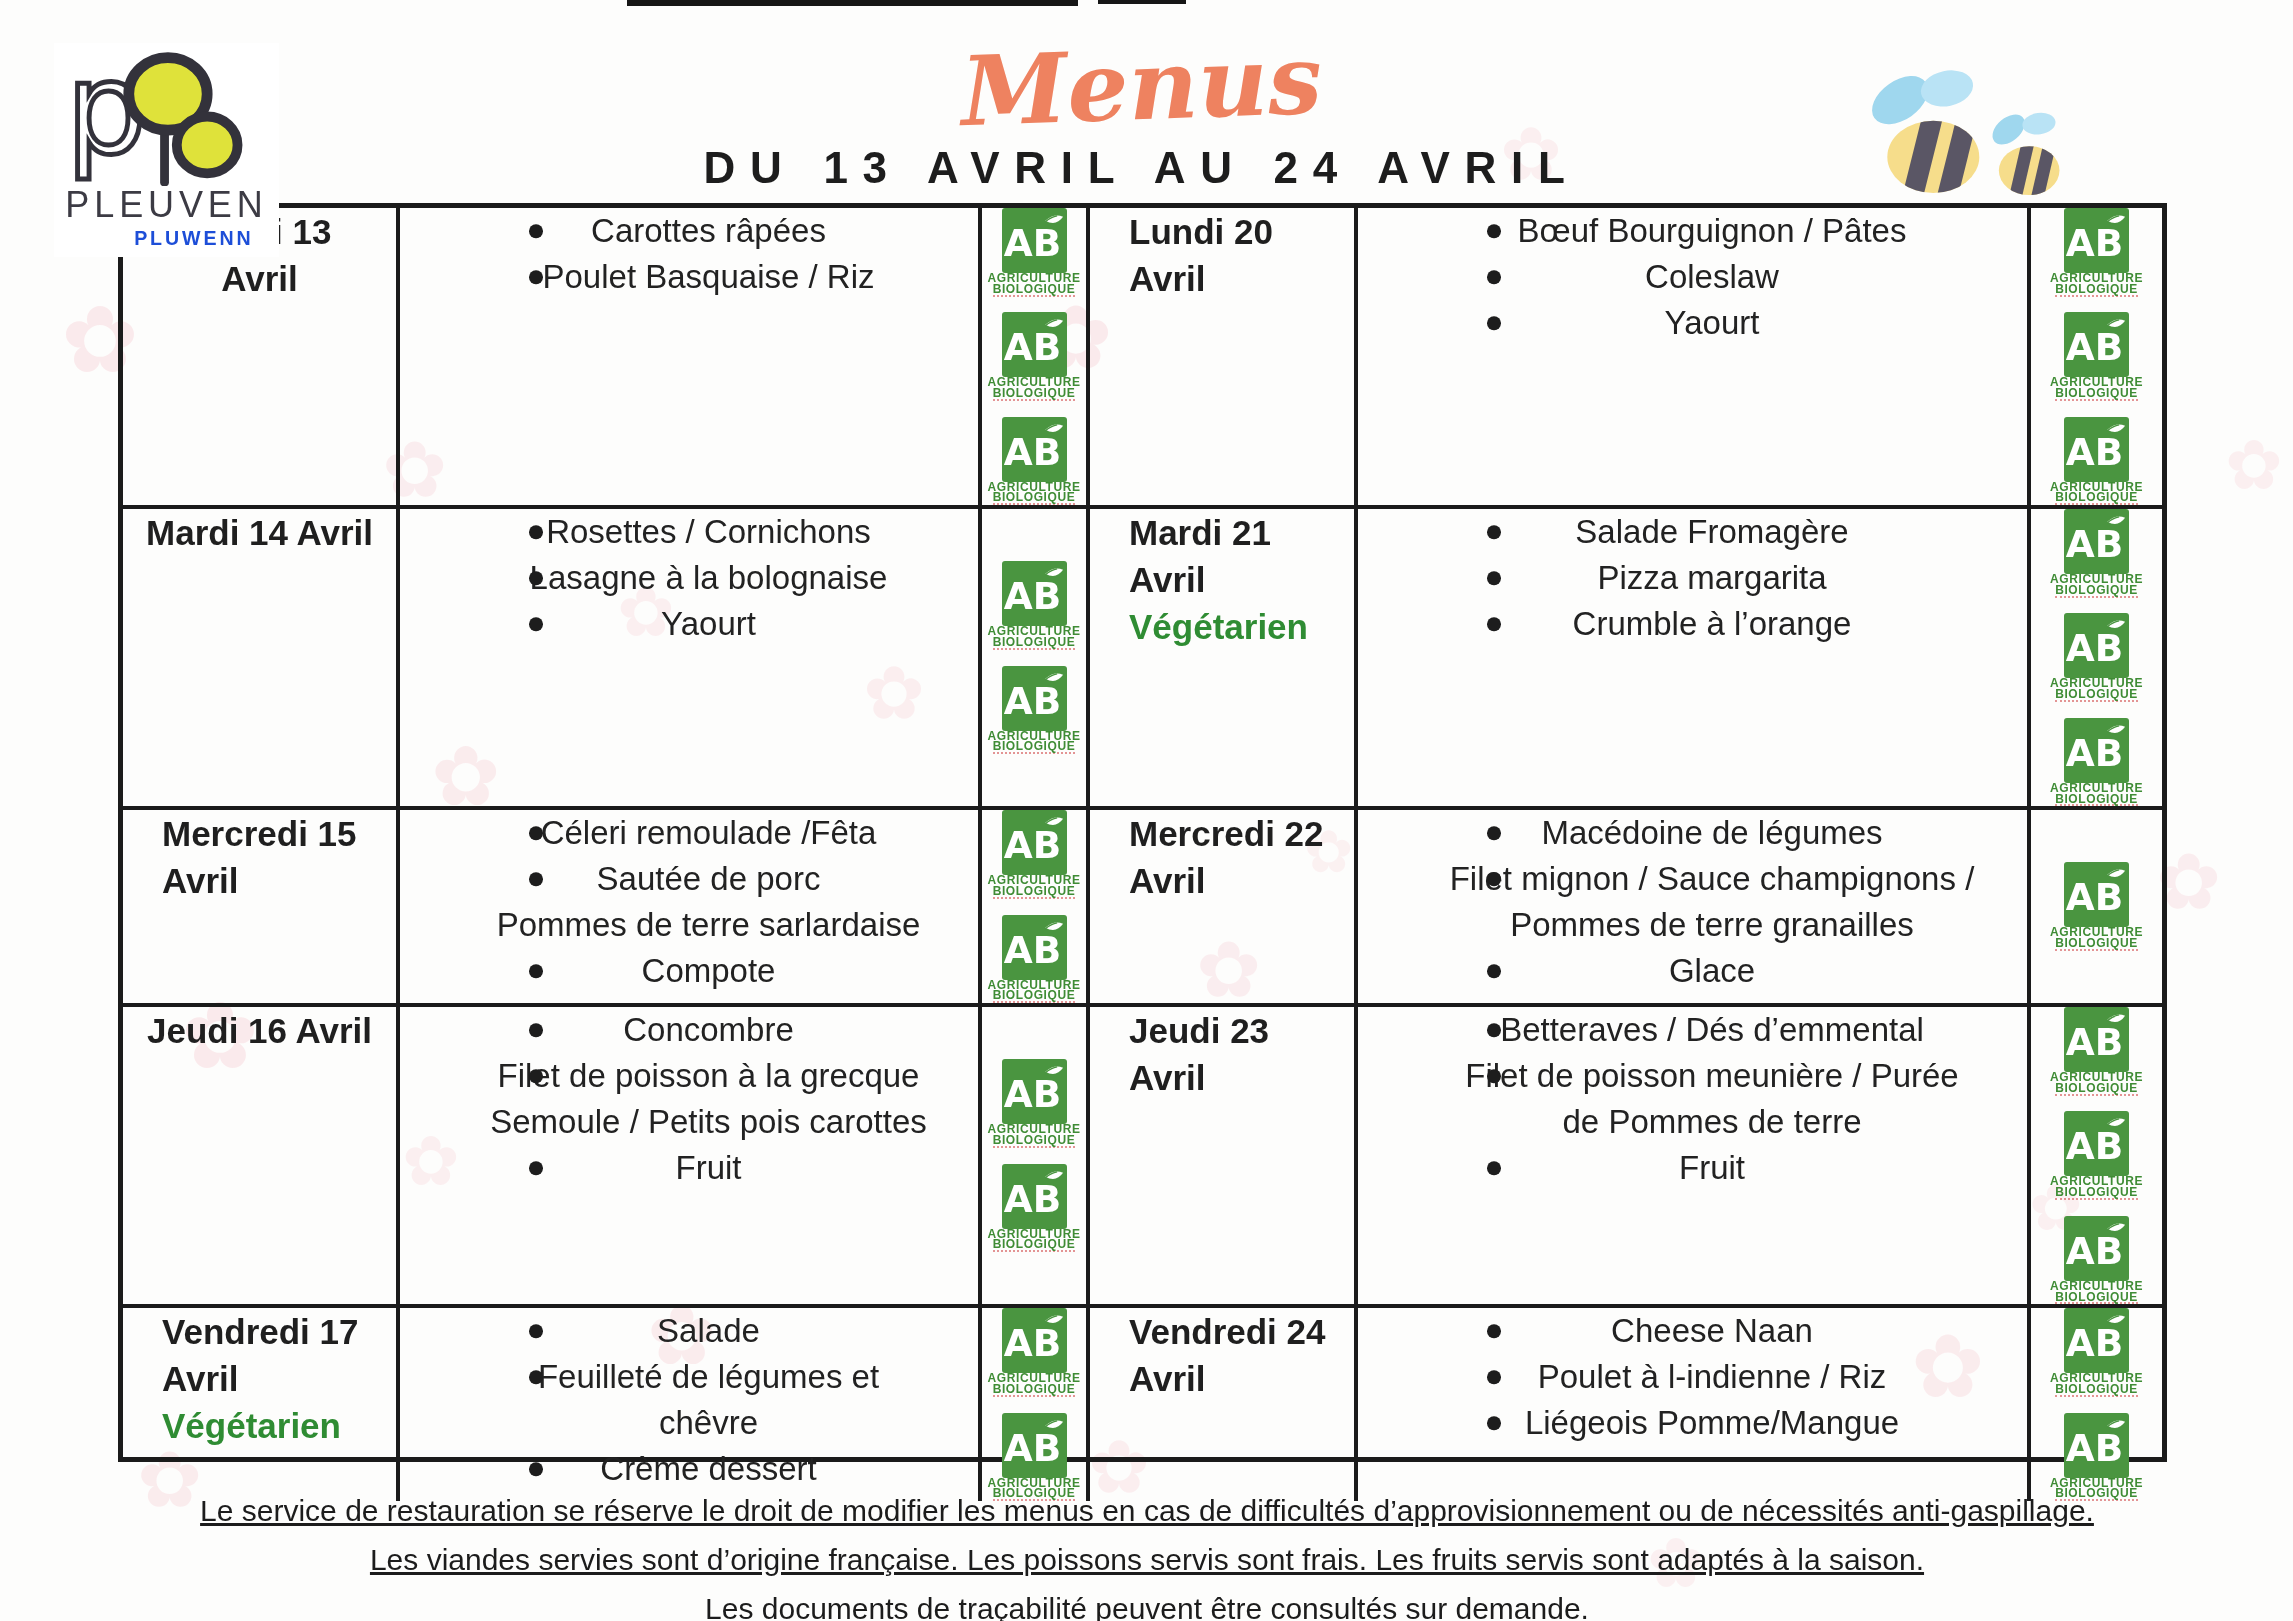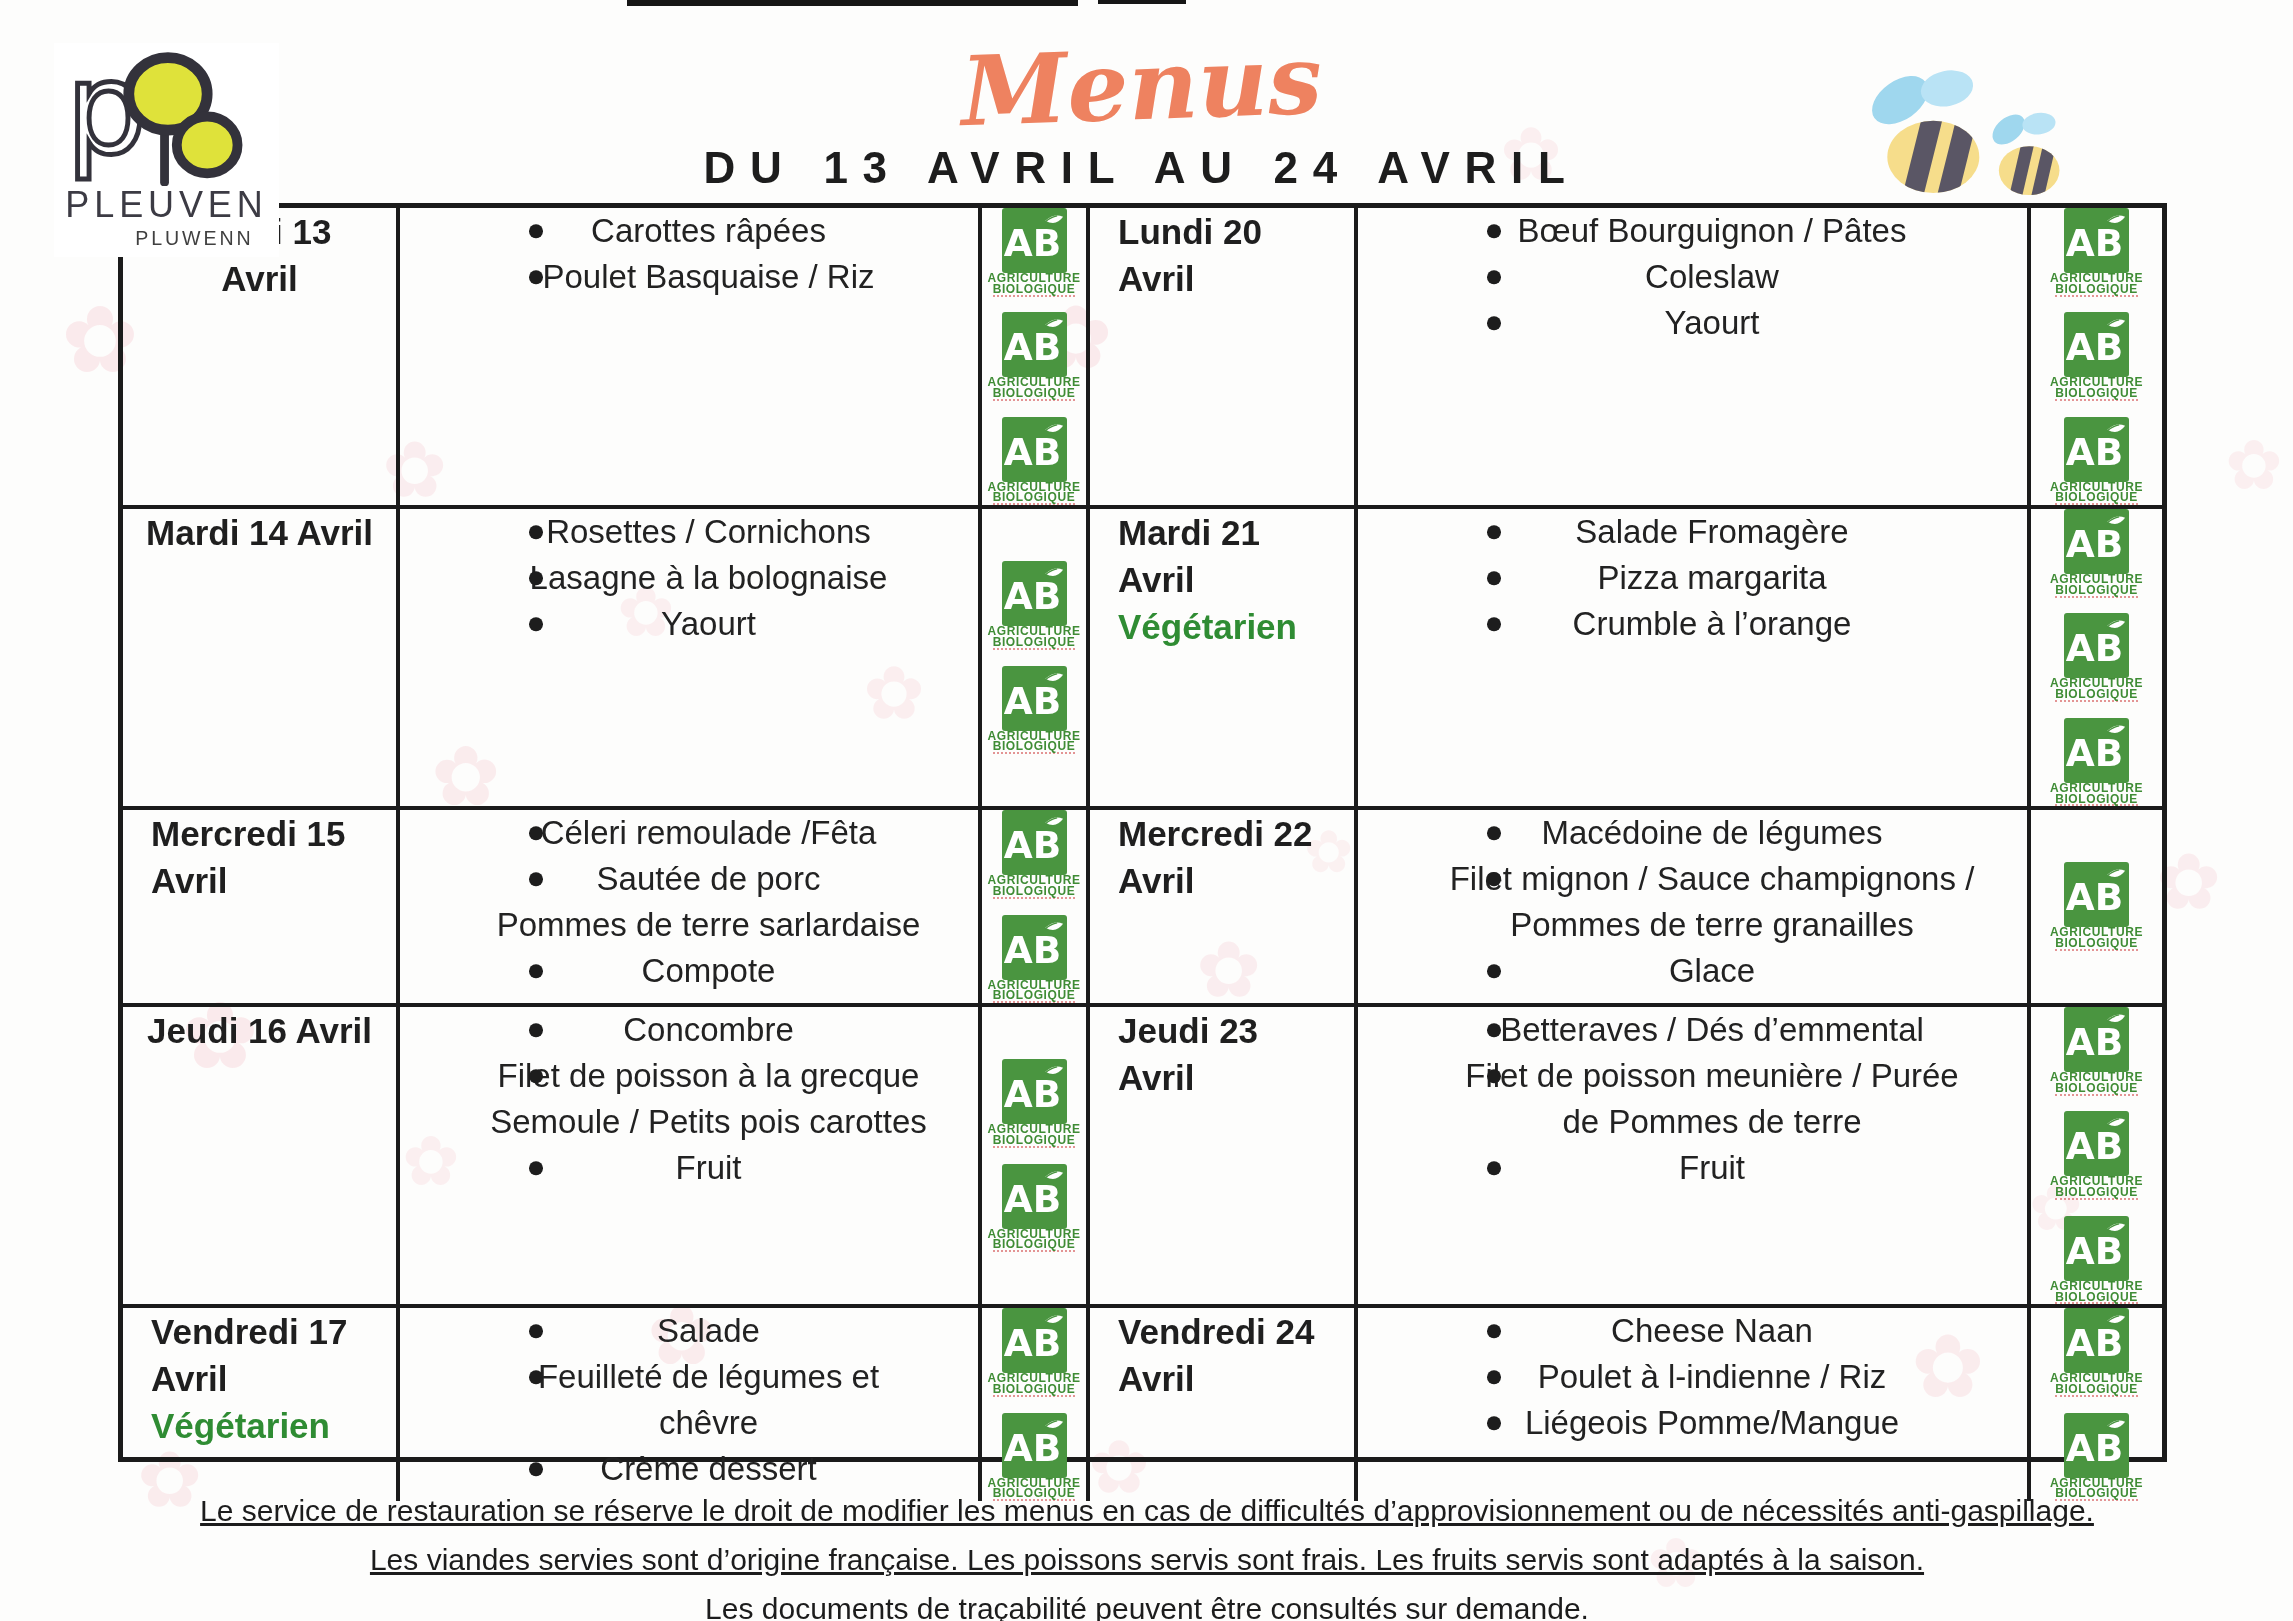--- a/index.html
+++ b/index.html
@@ -9,21 +9,21 @@
   
   .flower{position:absolute;color:#f2aab6;pointer-events:none;line-height:1;}
 
   
   .scan-artifact{position:absolute;background:#161616;}
 
   
   .logo{position:absolute;left:54px;top:43px;width:225px;height:214px;background:#ffffff;z-index:6;
         display:flex;flex-direction:column;align-items:center;}
   .brand{font-size:36px;letter-spacing:4.9px;color:#3c3b44;margin-top:-5.9px;font-weight:400;}
-  .brand-sub{font-size:19.6px;letter-spacing:2.9px;color:#404040;margin-top:1px;align-self:flex-end;margin-right:25.5px;font-weight:400;}
+  .brand-sub{font-size:19.6px;letter-spacing:2.9px;color:#1d4ed8;margin-top:1px;align-self:flex-end;margin-right:25.5px;font-weight:700;}
 
   
   .header{position:absolute;left:676px;top:39px;width:931px;text-align:center;z-index:5;}
   .menus-title{font-family:"DejaVu Serif","Liberation Serif",serif;font-weight:bold;font-style:italic;
                font-size:96px;line-height:94px;color:#ee8260;transform:rotate(-2deg);}
   .range-title{font-size:44px;font-weight:bold;letter-spacing:14.7px;color:#1d1d1d;margin-top:10px;white-space:nowrap;}
 
   
   .bees{position:absolute;left:1857px;top:51px;z-index:6;}
 
@@ -32,21 +32,21 @@
         display:grid;box-sizing:border-box;border:5.9px solid #1b1b1b;
         grid-template-columns:277px 582px 108px 268px 673px 1fr;
         grid-template-rows:287fr 213fr 259fr 261fr 259fr;}
   .cell{box-sizing:border-box;border-right:4.9px solid #1b1b1b;border-bottom:4.9px solid #1b1b1b;
         display:flex;flex-direction:column;justify-content:flex-start;background:transparent;}
   .cell.col-last{border-right:none;}
   .cell.row-last{border-bottom:none;}
 
   .day{font-size:35px;font-weight:bold;line-height:47px;}
   .day.align-center{align-items:center;text-align:center;}
-  .day.align-left{align-items:flex-start;text-align:left;padding-left:28px;}
+  .day.align-left{align-items:flex-start;text-align:left;padding-left:39px;}
   .veg{color:#2f8c33;font-size:35px;font-weight:bold;line-height:47px;}
 
   .menu .items{display:flex;flex-direction:column;justify-content:center;}
   .item{position:relative;text-align:center;font-size:33px;line-height:46px;color:#222;margin-left:39px;}
   .bullet{position:absolute;left:90px;top:50%;transform:translateY(-50%);
           width:13.7px;height:13.7px;border-radius:50%;background:#1d1d1d;}
 
   .ab-cell-inner{display:flex;flex-direction:column;align-items:center;justify-content:center;gap:15.7px;height:100%;}
   .ab-logo{display:flex;flex-direction:column;align-items:center;width:84px;}
   .ab-label{font-size:12px;font-weight:bold;color:#3f8c35;letter-spacing:0.6px;line-height:10.8px;text-align:center;}

